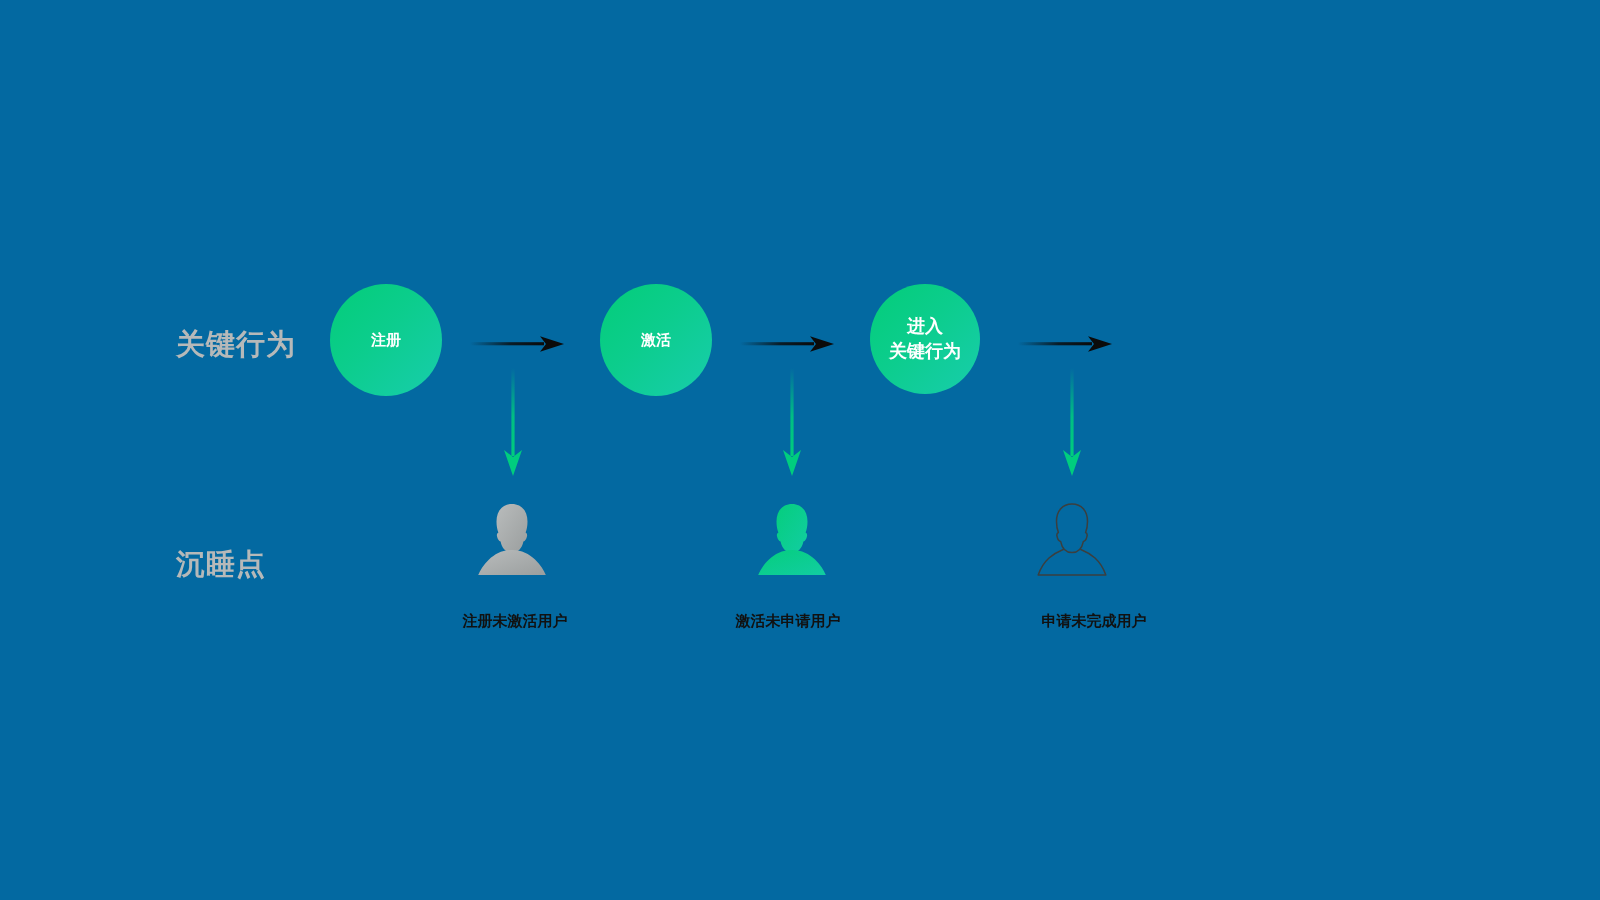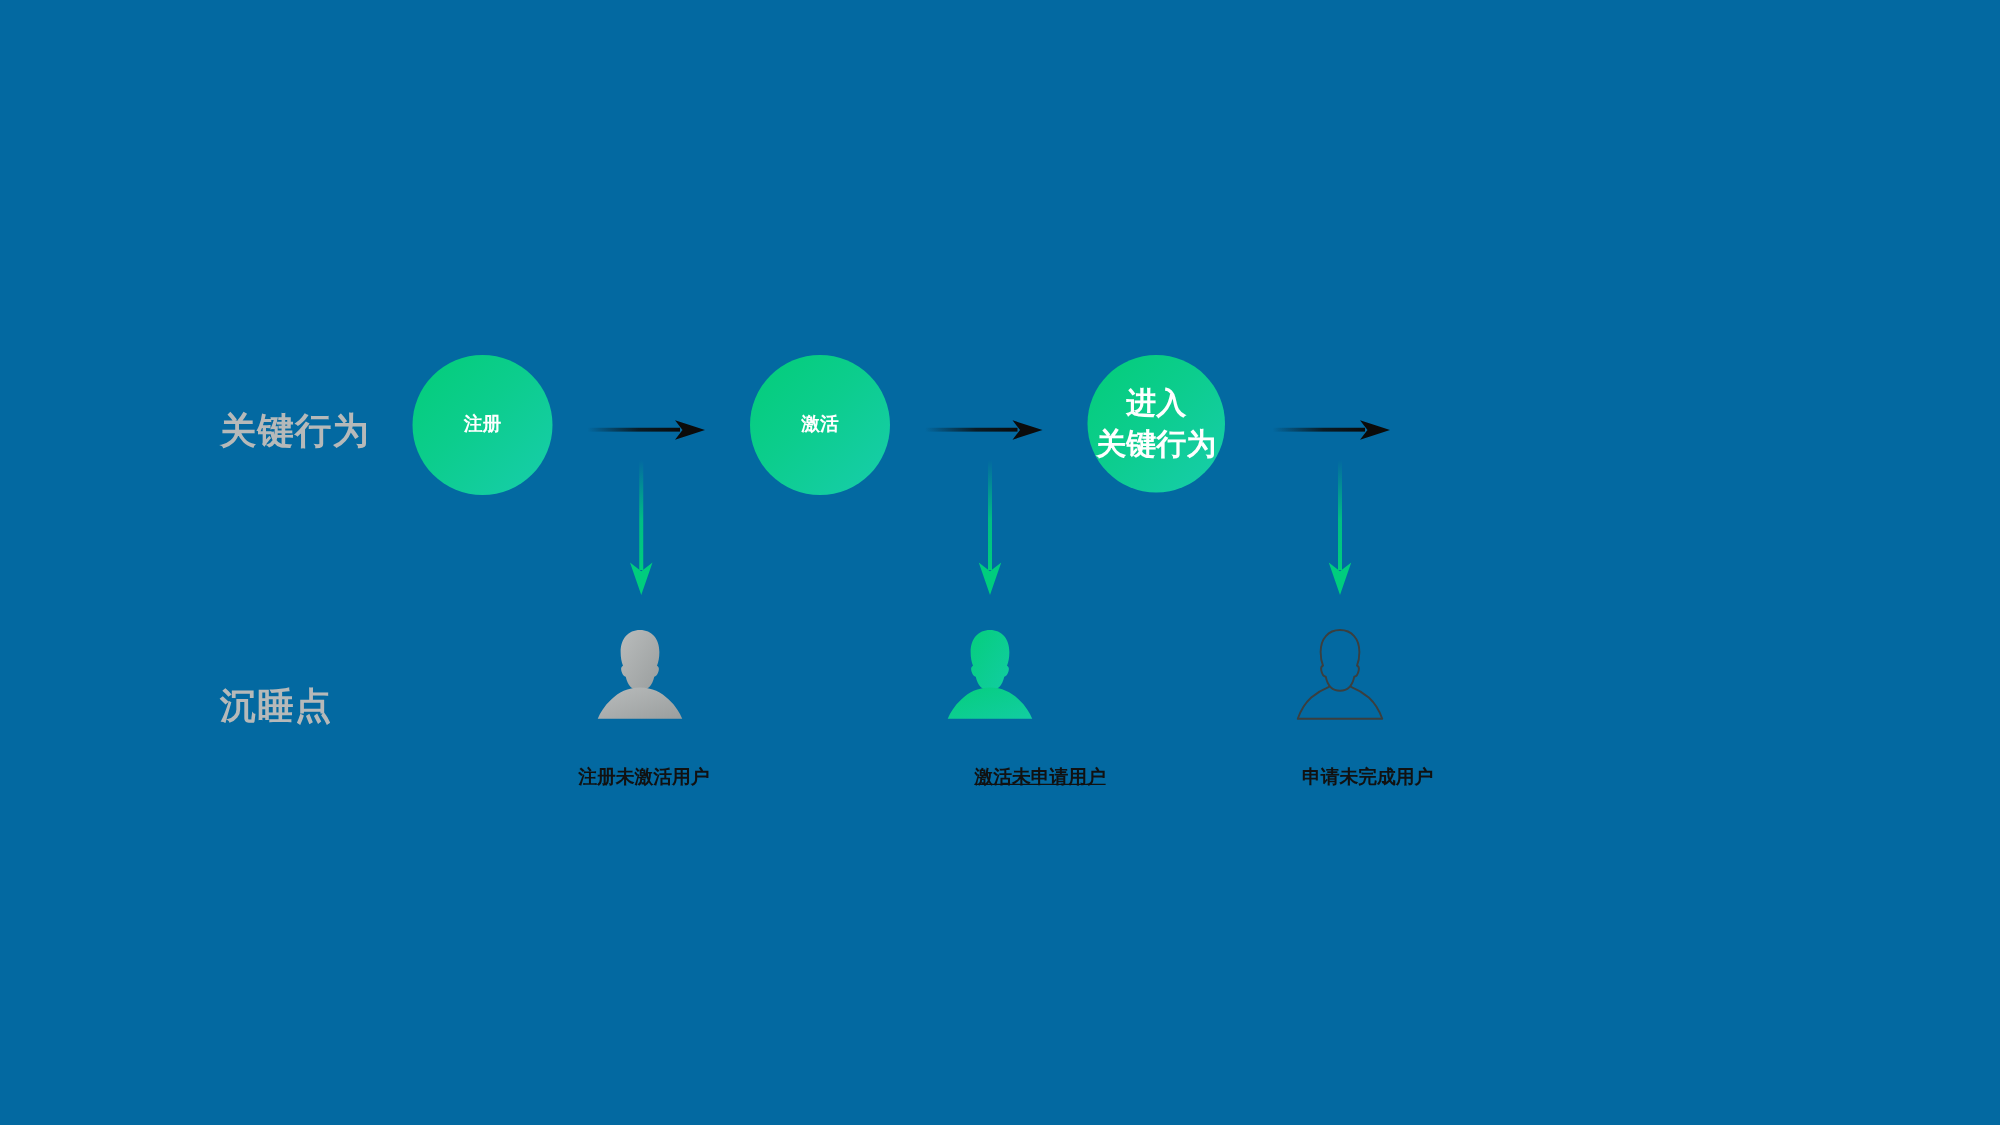--- a/index.html
+++ b/index.html
@@ -45,21 +45,21 @@
     font-weight: bold;
     text-align: center;
     line-height: 1.38;
     background: linear-gradient(135deg, #03cd79 0%, #0ccd8d 45%, #18cdac 100%);
   }
   .stage-node .line {
     display: block;
     white-space: nowrap;
   }
   .stage-node.single { font-size: 15px; }
-  .stage-node.double { font-size: 24px; }
+  .stage-node.double { font-size: 18px; }
 
   
   #node-0 { left: 330px; top: 284px; width: 112px; height: 112px; }
   #node-1 { left: 600px; top: 284px; width: 112px; height: 112px; }
   #node-2 { left: 870px; top: 284px; width: 110px; height: 110px; }
   #node-3 { left: 1140px; top: 282px; width: 108px; height: 108px; }
 
   
   .h-arrow {
     position: absolute;
@@ -96,21 +96,21 @@
     position: absolute;
     font-size: 15px;
     font-weight: bold;
     color: #111111;
     white-space: nowrap;
     text-align: center;
     transform: translateX(-50%);
     top: 612px;
   }
   #caption-0 { left: 515px; }
-  #caption-1 { left: 832px; text-decoration: underline; }
+  #caption-1 { left: 788px; }
   #caption-2 { left: 1078px; margin-left: 16px; }
 </style>
 </head>
 <body>
 
 <div id="canvas">
 
   <div class="row-label" id="label-key-action">关键行为</div>
 
   <div class="row-label" id="label-dormant">沉睡点</div>

